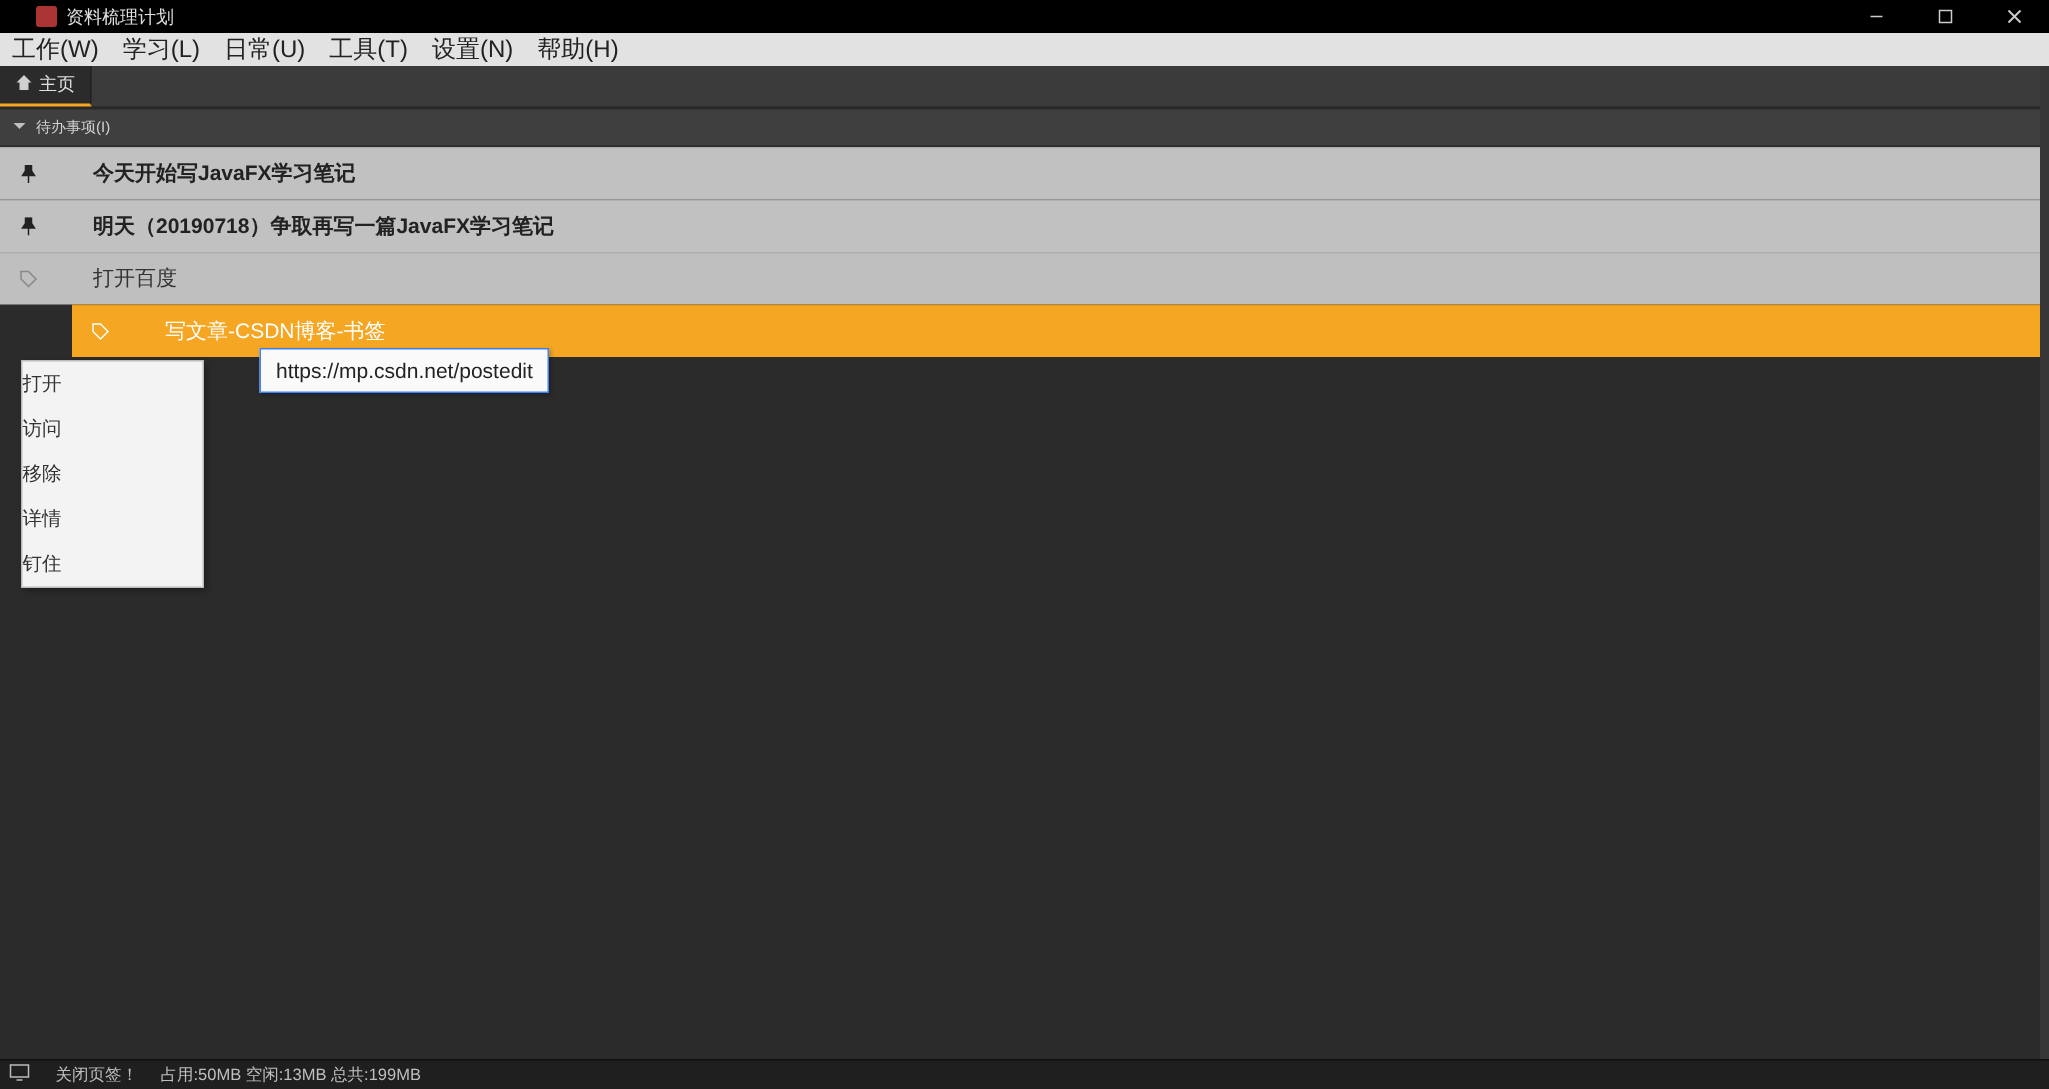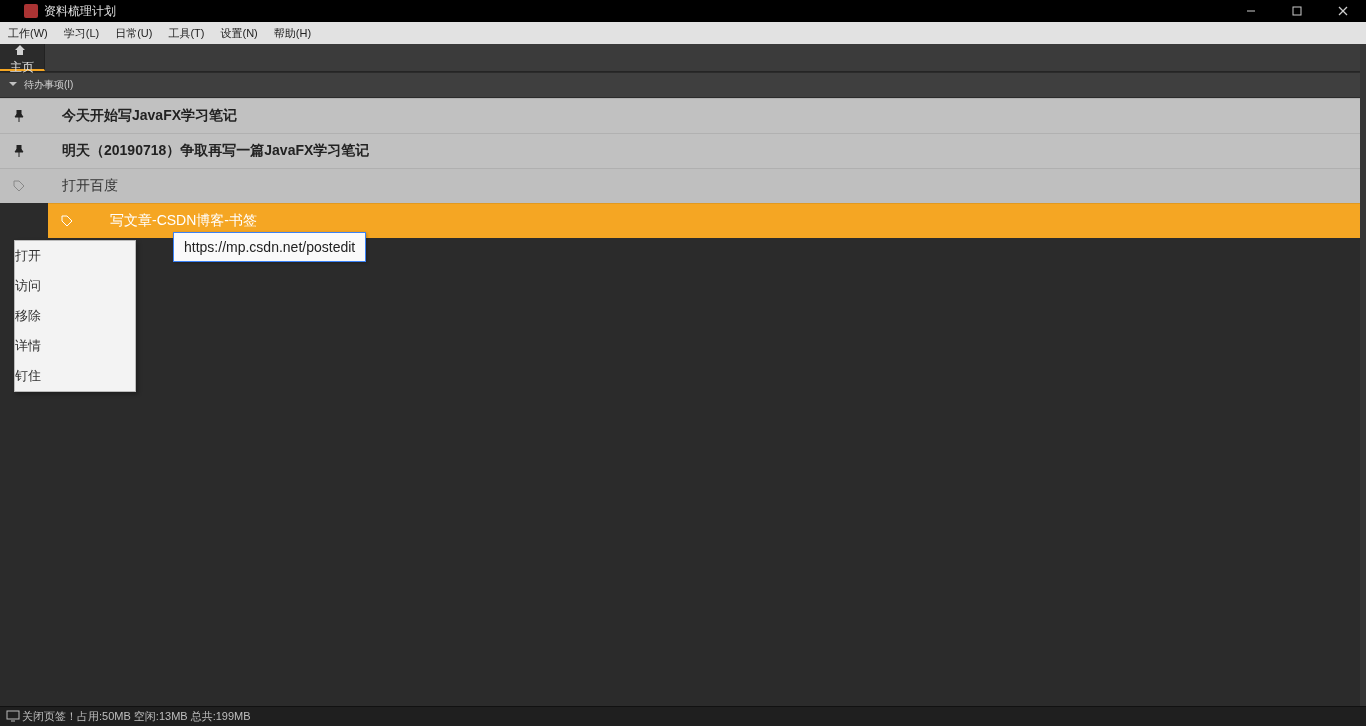--- a/index.html
+++ b/index.html
@@ -6,26 +6,26 @@
   html, body { width: 1366px; height: 726px; overflow: hidden; background: #2b2b2b; }
 
   
   .titlebar { height: 22px; background: #000; color: #e0e0e0; display: flex; align-items: center; padding-left: 24px; font-size: 12px; }
   .titlebar .app-icon { width: 14px; height: 14px; background: #a33; margin-right: 6px; border-radius: 2px; }
   .titlebar .spacer { flex: 1; }
   .titlebar .win-btn { width: 46px; height: 22px; display: flex; align-items: center; justify-content: center; color: #ccc; }
   .titlebar .win-btn svg { pointer-events: none; }
 
   
-  .menubar { height: 22px; background: #e2e2e2; display: flex; align-items: stretch; font-size: 11px; color: #222; }
+  .menubar { height: 22px; background: #e2e2e2; display: flex; align-items: stretch; font-size: 16px; color: #222; }
   .menubar .menu-item { padding: 0 8px; display: flex; align-items: center; }
 
   
   .tabbar { height: 28px; background: #3b3b3b; display: flex; border-bottom: 1px solid #252525; }
-  .tab { display: flex; align-items: center; padding: 0 10px; font-size: 12px; color: #e0e0e0; background: #2b2b2b; border-right: 1px solid #222; position: relative; flex-direction: column; }
+  .tab { display: flex; align-items: center; padding: 0 10px; font-size: 12px; color: #e0e0e0; background: #2b2b2b; border-right: 1px solid #222; position: relative; }
   .tab.active { border-bottom: 2px solid #f5a623; }
   .tab .home-icon { margin-right: 4px; }
 
   
   .section-header { height: 26px; background: #3f3f3f; border-top: 1px solid #2b2b2b; border-bottom: 1px solid #2b2b2b; display: flex; align-items: center; color: #d0d0d0; font-size: 10px; padding-left: 8px; }
   .section-header .disclosure { margin-right: 6px; }
 
   
   .todo-list { }
   .todo-item { height: 35px; display: flex; align-items: center; font-size: 14px; padding-left: 12px; border-top: 1px solid rgba(0,0,0,0.08); gap: 30px; }
@@ -35,21 +35,21 @@
   .item-selected { background: #f5a623; color: #fff; font-weight: 500; margin-left: 48px; }
 
   
   .context-menu { position: absolute; left: 14px; top: 240px; width: 122px; background: #f3f3f3; border: 1px solid #bbb; box-shadow: 2px 2px 4px rgba(0,0,0,0.3); font-size: 13px; color: #333; }
   .context-menu .cm-item { height: 30px; display: flex; align-items: center; }
 
   
   .tooltip { position: absolute; left: 173px; top: 232px; background: #fafafa; border: 1px solid #3b82f6; color: #222; font-size: 14px; padding: 6px 10px; white-space: nowrap; box-shadow: 1px 1px 3px rgba(0,0,0,0.25); }
 
   
-  .statusbar { position: absolute; bottom: 0; left: 0; right: 0; height: 20px; background: #1f1f1f; border-top: 1px solid #111; color: #bfbfbf; font-size: 11px; display: flex; align-items: center; padding-left: 6px; gap: 0; }
+  .statusbar { position: absolute; bottom: 0; left: 0; right: 0; height: 20px; background: #1f1f1f; border-top: 1px solid #111; color: #bfbfbf; font-size: 11px; display: flex; align-items: center; padding-left: 6px; gap: 15px; }
   .statusbar .monitor-icon { margin-right: 2px; }
 
   .chrome-scrollbar { position: absolute; right: 0; top: 44px; bottom: 20px; width: 6px; background: #373737; }
 </style>
 </head>
 <body>
 
 <div class="titlebar">
   <div class="app-icon"></div>
   <span>资料梳理计划</span>

